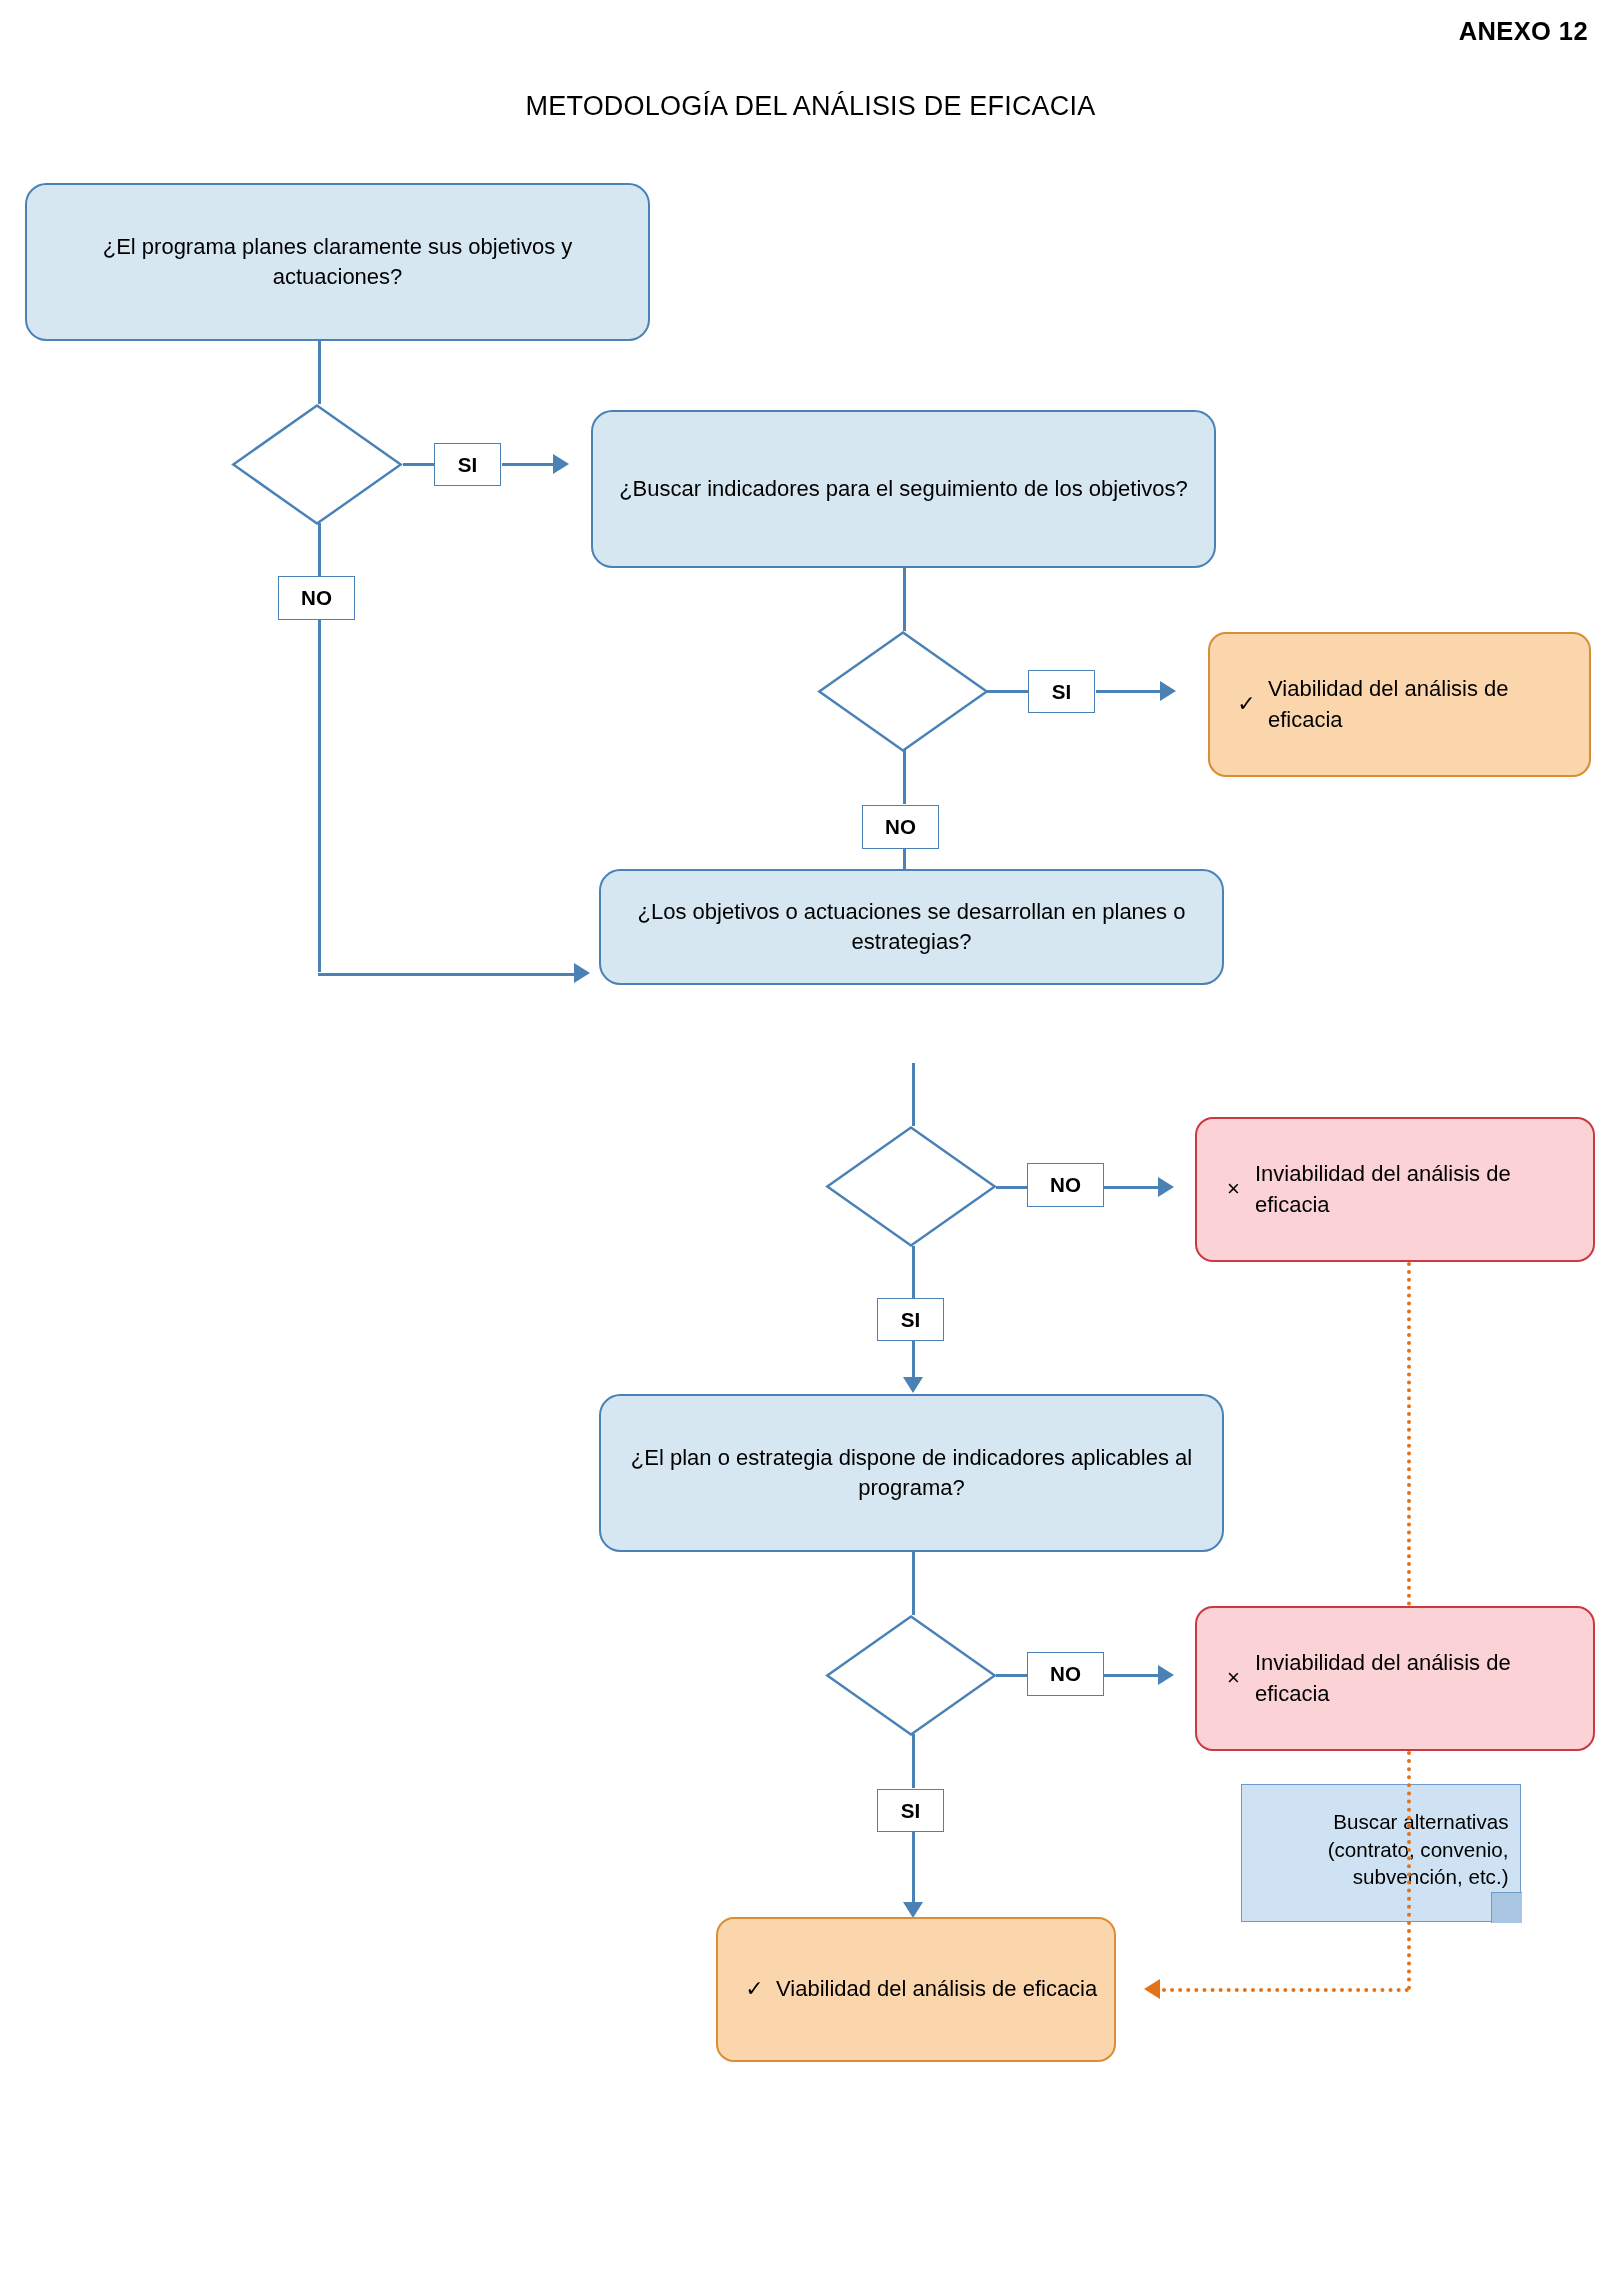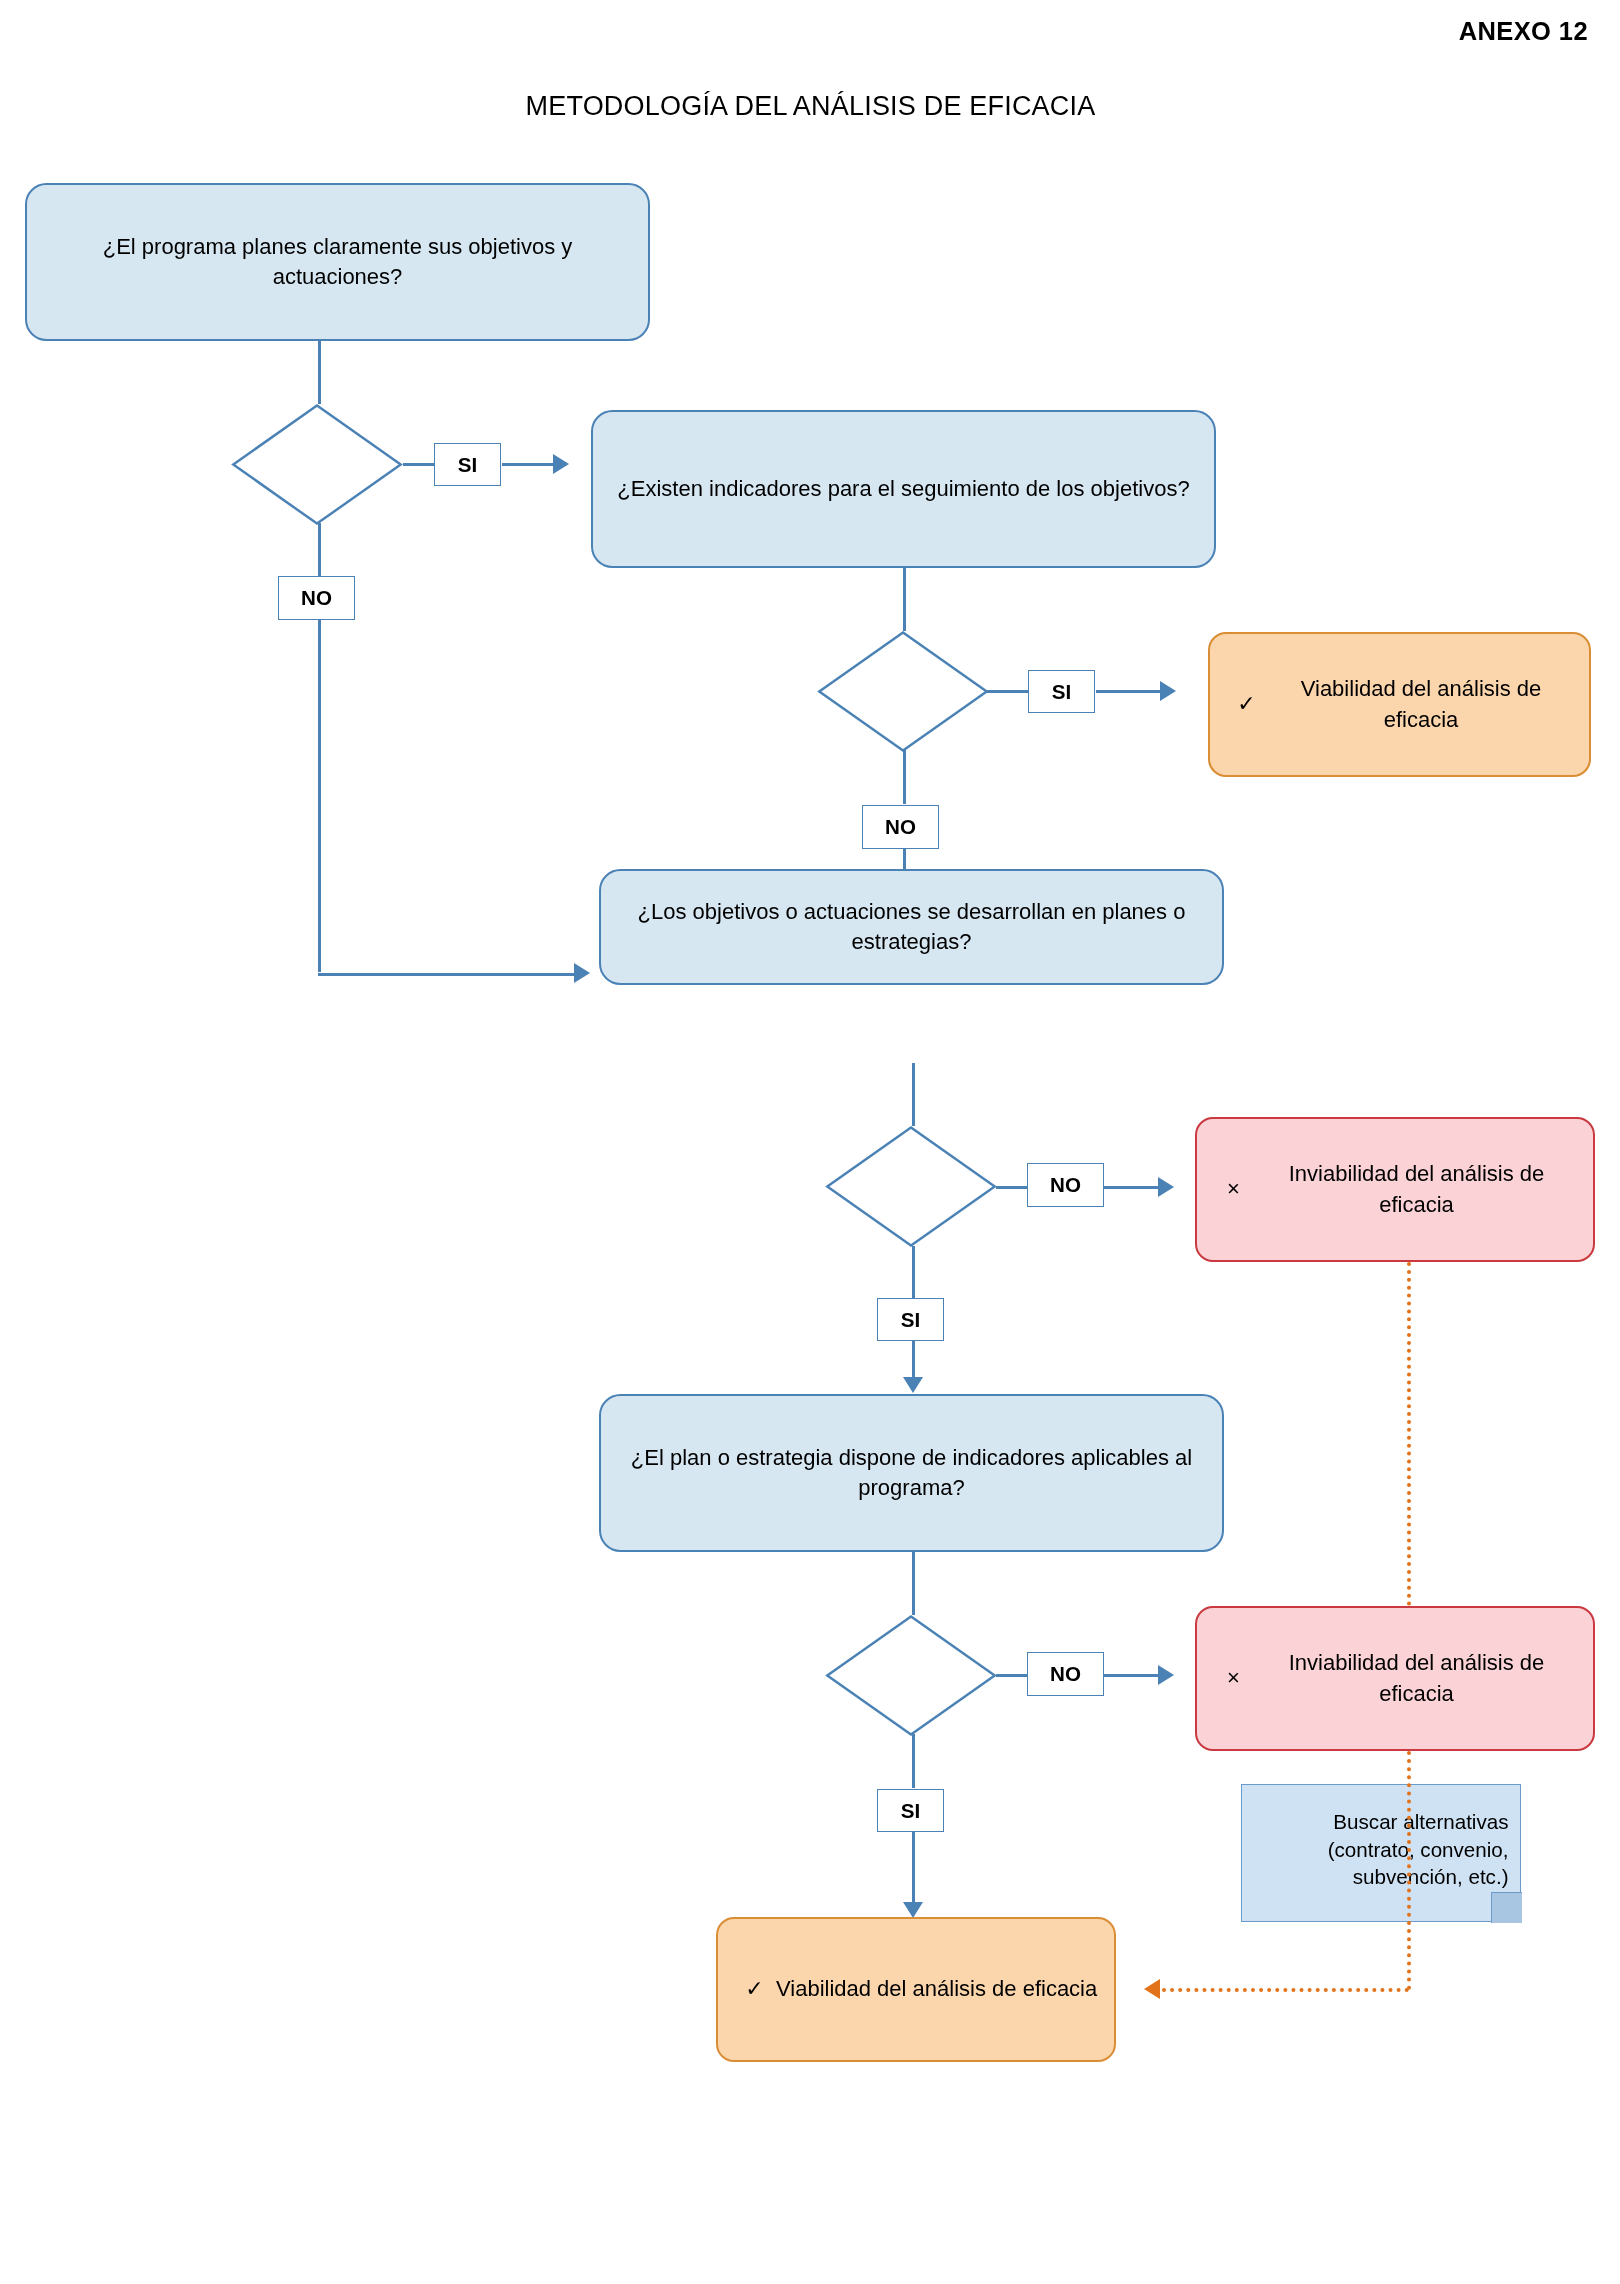--- a/index.html
+++ b/index.html
@@ -70,21 +70,20 @@
   }
   .result .bullet {
     display: inline-block;
     width: 43px;
     flex: 0 0 43px;
     text-align: center;
     font-size: 22px;
   }
   .result .rtext {
     display: inline-block;
-    text-align: center;
   }
   .result-ok {
     background: #fbd5ac;
     border: 2.1px solid #d98e35;
   }
   .result-bad {
     background: #fbd3d6;
     border: 2.1px solid #c9393f;
   }
 
@@ -194,21 +193,21 @@
       <polygon points="106,4 208,76 106,148 4,76" fill="#ffffff" stroke="#4a82b6" stroke-width="3"></polygon>
     </svg>
   </div>
 
   <div class="line line-h" style="left:403px; top:463px; width:31px;"></div>
   <div class="tag" style="left:434px; top:443px; width:67px; height:43px;">SI</div>
   <div class="line line-h" style="left:502px; top:463px; width:51px;"></div>
   <div class="arrow arrow-right" style="left:553px; top:454px;"></div>
 
   <div class="node proc" style="left:591px; top:410px; width:625px; height:158px;">
-    <span>¿Existen indicadores para el seguimiento de los objetivos?</span>
+    <span>¿Buscar indicadores para el seguimiento de los objetivos?</span>
   </div>
 
   <div class="line line-v" style="left:318px; top:523px; height:53px;"></div>
   <div class="tag" style="left:278px; top:576px; width:77px; height:44px;">NO</div>
   <div class="line line-v" style="left:318px; top:620px; height:352px;"></div>
   <div class="line line-h" style="left:318px; top:973px; width:257px;"></div>
   <div class="arrow arrow-right" style="left:574px; top:963px;"></div>
 
   <div class="line line-v" style="left:903px; top:568px; height:63px;"></div>
 

